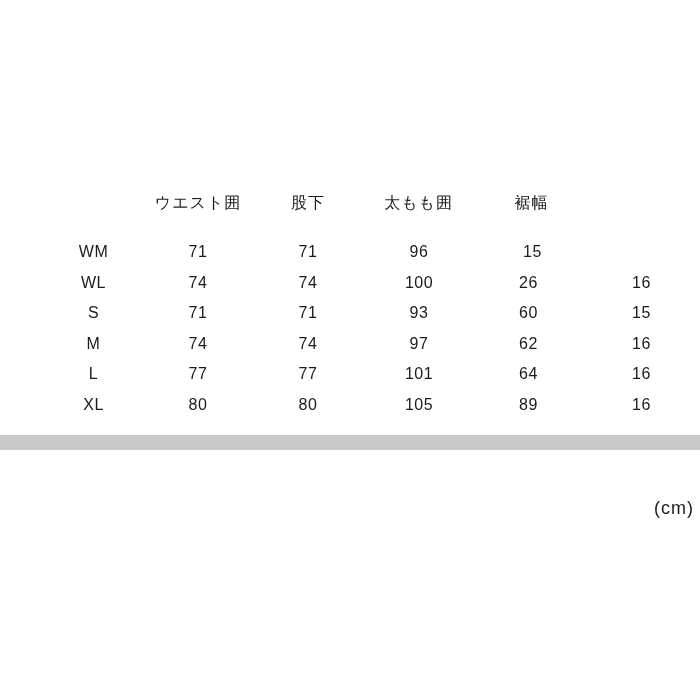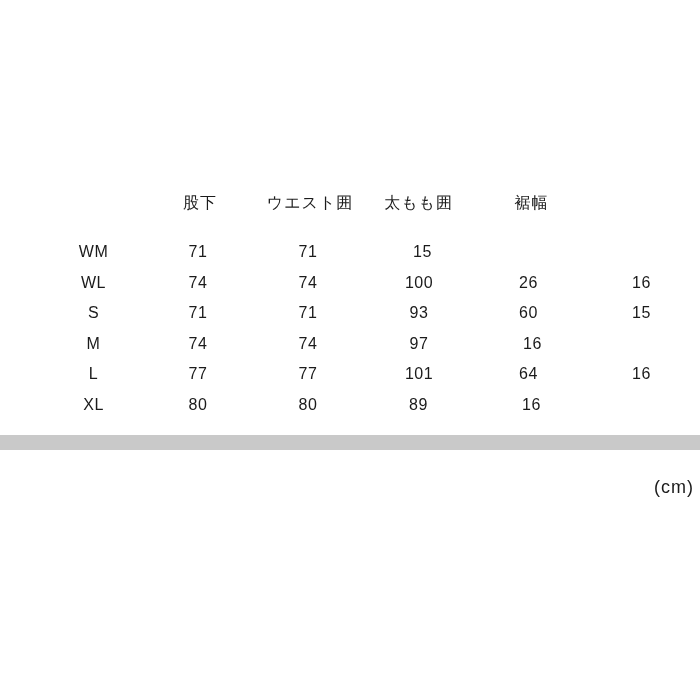--- a/index.html
+++ b/index.html
@@ -17,41 +17,42 @@
   .c1 { width:108px; }
   .c2 { width:112px; }
   .c3 { width:110px; }
   .c4 { width:109px; }
   .c5 { width:117px;text-align:center; }
 
   .header .cell { font-size:16px; letter-spacing:1px; }
 
   .scrollbar-track { position:absolute; top:435px; left:0; width:700px; height:15px; background:#c9c9c9; }
 
-  .unit-label { position:absolute; top:477px; right:6px; font-size:18px; letter-spacing:1px; color:#1b1b1b; }
+  .unit-label { position:absolute; top:498px; right:6px; font-size:18px; letter-spacing:1px; color:#1b1b1b; }
 </style>
 </head>
 <body>
 
 <div class="size-table">
 
   <div class="row header">
     <div class="cell c0"></div>
+    <div class="cell c1">ウエスト囲</div>
     <div class="cell c2">股下</div>
-    <div class="cell c1">ウエスト囲</div>
     <div class="cell c4">太もも囲</div>
     <div class="cell c5">裾幅</div>
   </div>
 
   <div class="spacer"></div>
 
   <div class="row">
     <div class="cell c0">WM</div>
     <div class="cell c1">71</div>
     <div class="cell c2">71</div>
+    <div class="cell c3">96</div>
     <div class="cell c5">15</div>
   </div>
 
   <div class="row">
     <div class="cell c0">WL</div>
     <div class="cell c1">74</div>
     <div class="cell c2">74</div>
     <div class="cell c3">100</div>
     <div class="cell c4">26</div>
     <div class="cell c5">16</div>
@@ -64,36 +65,38 @@
     <div class="cell c3">93</div>
     <div class="cell c4">60</div>
     <div class="cell c5">15</div>
   </div>
 
   <div class="row">
     <div class="cell c0">M</div>
     <div class="cell c1">74</div>
     <div class="cell c2">74</div>
     <div class="cell c3">97</div>
+    <div class="cell c4">62</div>
     <div class="cell c5">16</div>
   </div>
 
   <div class="row">
     <div class="cell c0">L</div>
     <div class="cell c1">77</div>
     <div class="cell c2">77</div>
     <div class="cell c3">101</div>
     <div class="cell c4">64</div>
     <div class="cell c5">16</div>
   </div>
 
   <div class="row">
     <div class="cell c0">XL</div>
     <div class="cell c1">80</div>
     <div class="cell c2">80</div>
+    <div class="cell c3">105</div>
     <div class="cell c4">89</div>
     <div class="cell c5">16</div>
   </div>
 
 </div>
 
 <div class="scrollbar-track"></div>
 
 <div class="unit-label">(cm)</div>
 

